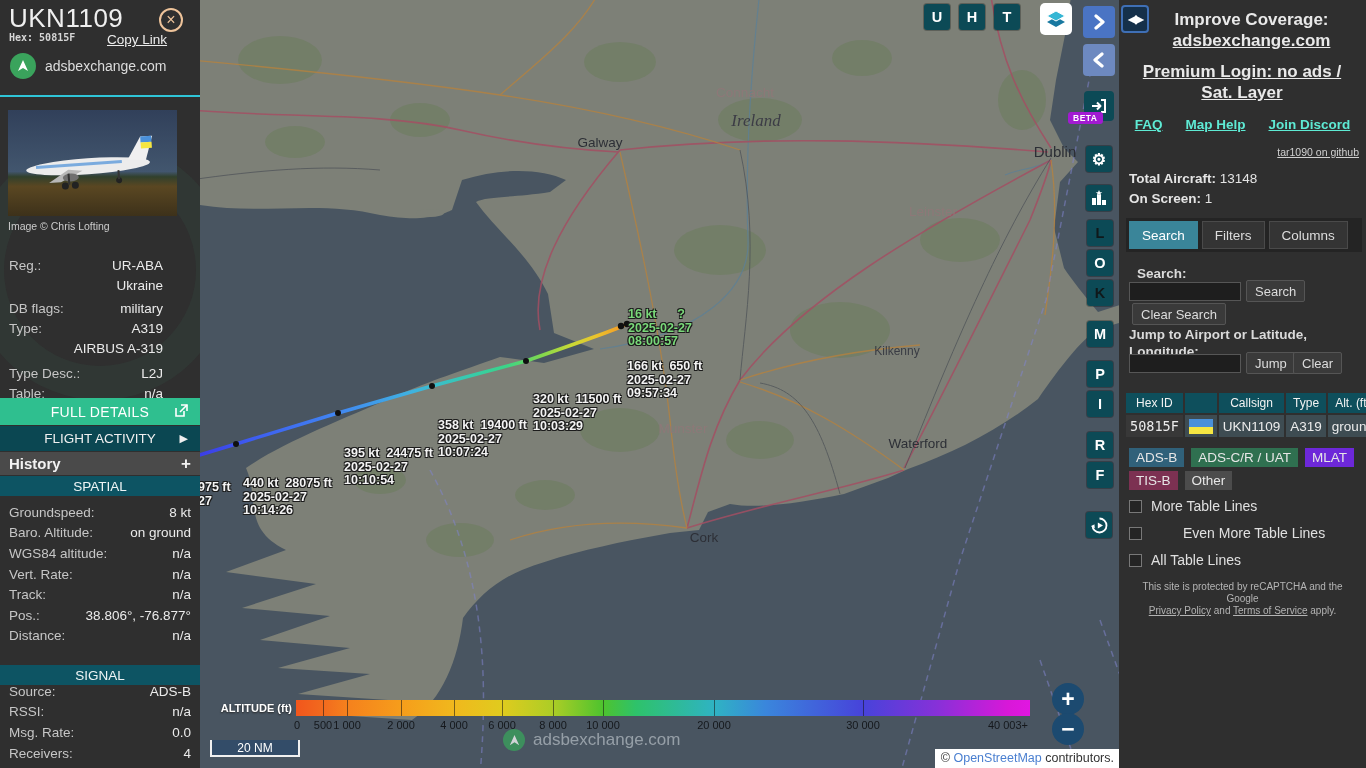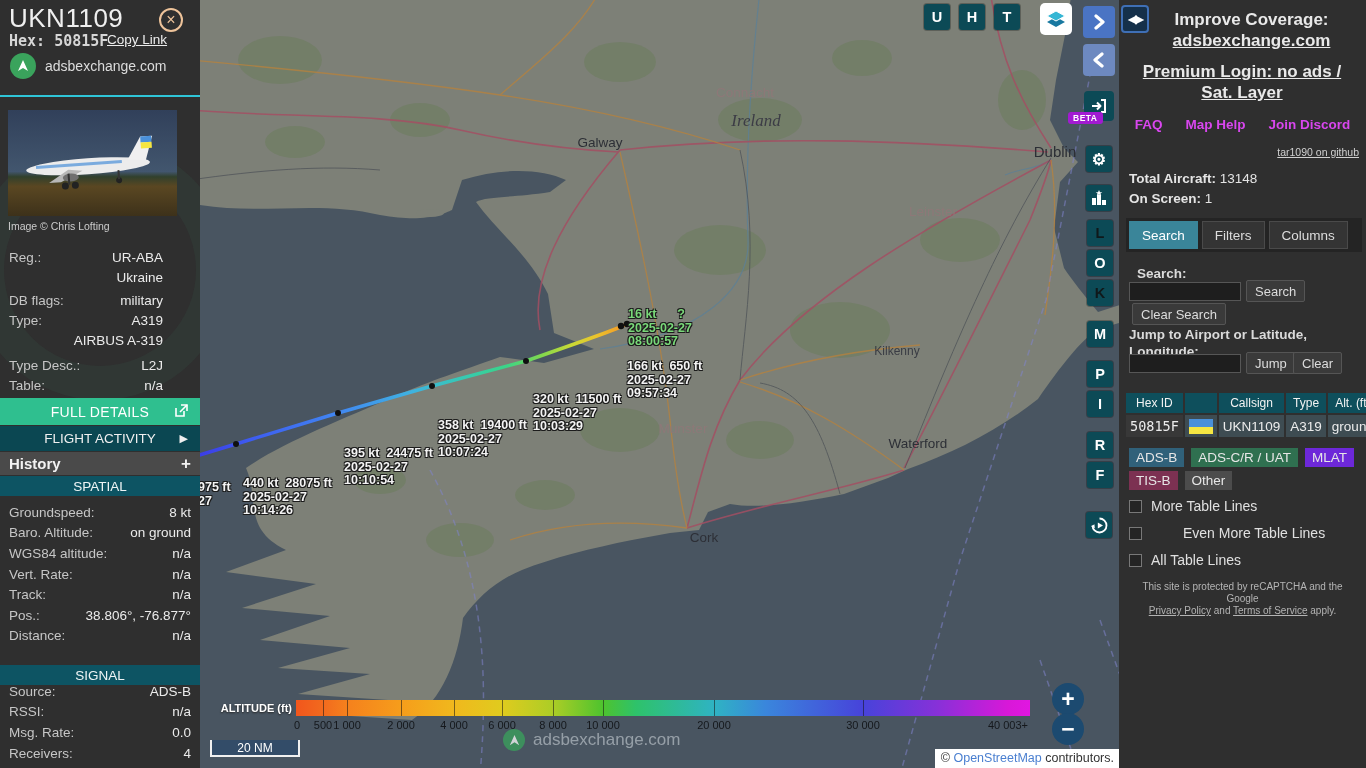--- a/index.html
+++ b/index.html
@@ -11,32 +11,32 @@
 .left-panel { position:absolute; left:0; top:0; width:200px; height:768px;
   background:#2f2f2f; overflow:hidden; z-index:30; color:#e8e8e8; }
 .ghost-ring { position:absolute; left:-30px; top:140px; width:260px; height:260px;
   border-radius:50%; border:34px solid rgba(58,96,78,0.18); }
 .lp-title { position:absolute; left:9px; top:3px; font-size:26px; font-weight:400;
   color:#efefef; letter-spacing:0.5px; }
 .lp-close { position:absolute; right:17px; top:8px; width:24px; height:24px;
   border:2px solid #eec39a; border-radius:50%; color:#eec39a; text-align:center;
   line-height:20px; font-size:16px; cursor:pointer; }
 .lp-hexrow { position:absolute; left:9px; top:32px; font-family:"DejaVu Sans Mono", monospace;
-  font-weight:bold; font-size:15px; color:#d6d6d6; }
+  font-weight:bold; font-size:10px; color:#d6d6d6; }
 .lp-copy { position:absolute; left:107px; top:32px; font-size:13.5px; color:#ececec;
   text-decoration:underline; cursor:pointer; font-family:"Liberation Sans",sans-serif; }
 .lp-logorow { position:absolute; left:10px; top:53px; display:flex; align-items:center; gap:9px; }
 .adsbx-circle { width:26px; height:26px; border-radius:50%; background:#3aa35c;
   display:flex; align-items:center; justify-content:center; }
 .lp-brand { font-size:14px; color:#dcdcdc; }
 .lp-divider { position:absolute; left:0; top:95px; width:200px; border-top:2px solid #2fc5d8; }
 .lp-photo { position:absolute; left:8px; top:110px; width:169px; height:106px; overflow:hidden;
   background:linear-gradient(180deg,#31405a 0%,#42566e 58%,#31402c 63%,#5a4722 72%,#3d311a 100%); }
 .lp-credit { position:absolute; left:8px; top:220px; font-size:10.5px; color:#cccccc; }
-.lp-info { position:absolute; left:0; top:247px; width:172px; }
+.lp-info { position:absolute; left:0; top:255px; width:172px; }
 .lp-row { display:flex; justify-content:space-between; padding:0 9px; height:20px;
   font-size:13.5px; align-items:center; }
 .lp-row .l { color:#c6c6c6; } .lp-row .v { color:#ebebeb; }
 .gap4 { height:3px; } .gap6 { height:5px; }
 .btn-fulldetails { position:absolute; left:0; top:398px; width:200px; height:27px;
   background:#2fbf8f; color:#fff; font-size:14px; display:flex; align-items:center;
   justify-content:center; gap:8px; cursor:pointer; letter-spacing:0.3px; }
 .fd-ext { position:absolute; right:12px; top:6px; }
 .btn-activity { position:absolute; left:0; top:426px; width:200px; height:25px;
   background:#0b4752; color:#f0f0f0; font-size:13.5px; display:flex; align-items:center;
@@ -110,21 +110,21 @@
   border:2px solid #3f6fb5; border-radius:4px; color:#fff; font-size:12px; display:flex;
   align-items:center; justify-content:center; letter-spacing:-2px; cursor:pointer; }
 .rp-improve { position:absolute; left:20px; top:9px; width:225px; text-align:center;
   font-size:17px; font-weight:bold; line-height:21px; color:#e9e9e9; }
 .rp-improve a { color:#e9e9e9; text-decoration:underline; cursor:pointer; }
 .rp-premium { position:absolute; left:23px; top:61px; width:200px; text-align:center;
   font-size:17px; font-weight:bold; line-height:21px; }
 .rp-premium a { color:#e9e9e9; text-decoration:underline; cursor:pointer; }
 .rp-links { position:absolute; left:0; top:117px; width:247px; display:flex;
   justify-content:center; gap:23px; font-size:13.5px; font-weight:bold; }
-.rp-links a { color:#d946ef; cursor:pointer; }
+.rp-links a { color:#5eead4; text-decoration:underline; cursor:pointer; }
 .rp-github { position:absolute; right:7px; top:146px; font-size:10.5px; color:#d0d0d0;
   text-decoration:underline; cursor:pointer; }
 .rp-total { position:absolute; left:10px; top:171px; font-size:13.5px; }
 .rp-total b { font-weight:bold; }
 .rp-onscreen { position:absolute; left:10px; top:191px; font-size:13.5px; }
 .rp-tabs { position:absolute; left:7px; top:218px; width:236px; height:34px; background:#242424;
   display:flex; align-items:center; padding:0 3px; gap:4px; }
 .rp-tab { height:28px; padding:0 12px; display:flex; align-items:center; font-size:13.5px;
   background:#343434; border:1px solid #4a4a4a; color:#dcdcdc; cursor:pointer; }
 .rp-tab.active { background:#3a8599; border-color:#3a8599; color:#fff; }

